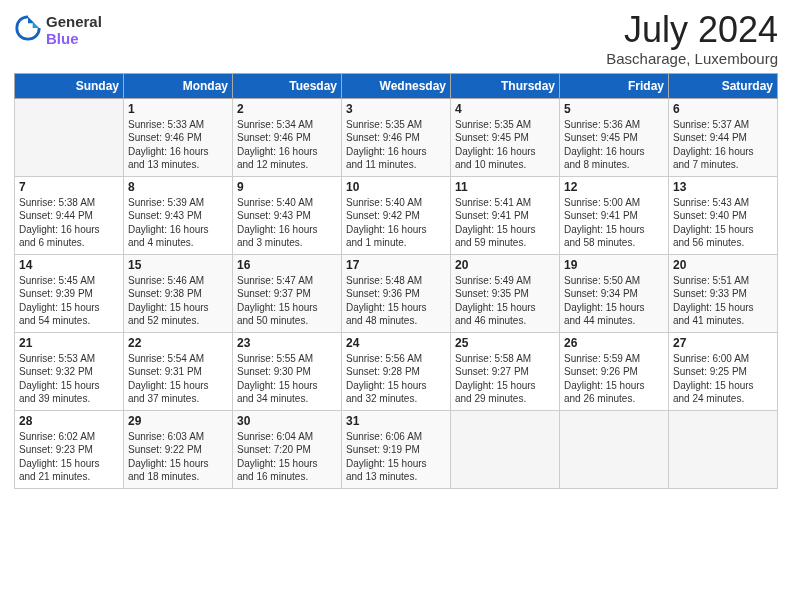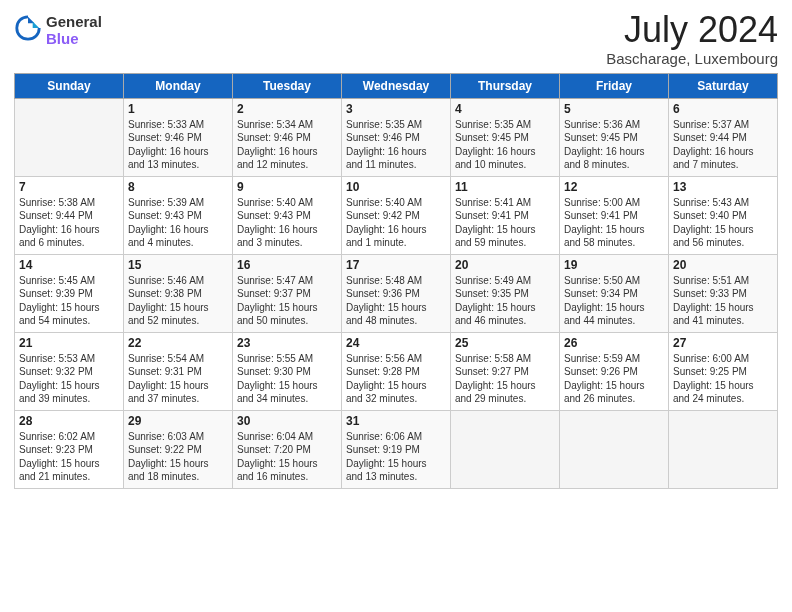--- a/index.html
+++ b/index.html
@@ -62,21 +62,21 @@
       width: 100%;
       border-collapse: collapse;
       table-layout: fixed;
     }
     thead tr th {
       background-color: #1565c0;
       color: #fff;
       font-size: 12px;
       font-weight: bold;
       padding: 5px 4px;
-      text-align: center;
+      text-align: right;
       border: 1px solid #aaa;
     }
     tbody tr td {
       vertical-align: top;
       border: 1px solid #ccc;
       padding: 3px 4px;
       font-size: 10px;
       color: #333;
       height: 78px;
       background: #fff;

